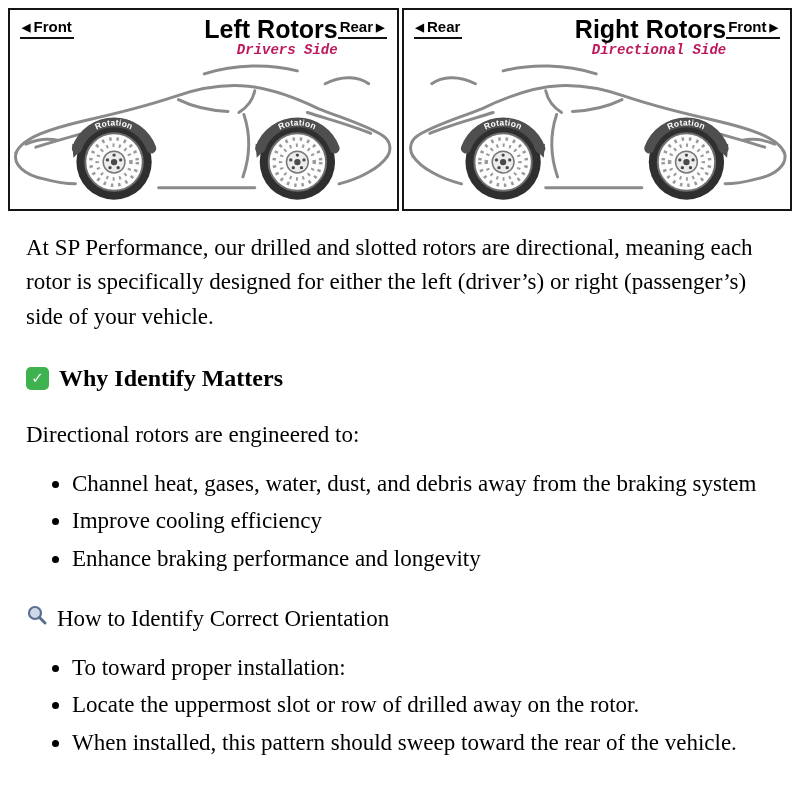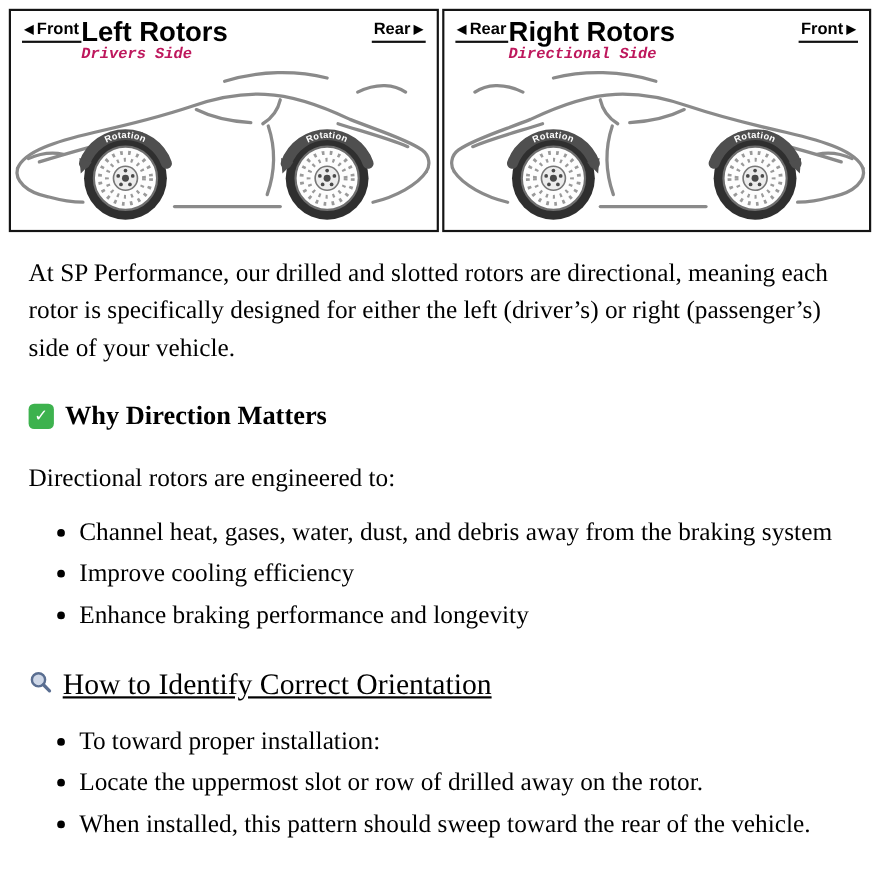--- a/index.html
+++ b/index.html
@@ -13,21 +13,21 @@
   
   .diagram { display:flex; gap:3px; margin:8px 8px 0 8px; }
   .panel { flex:1; border:2px solid #141414; background:#fff; }
   .panel-header { display:flex; align-items:flex-start; padding:6px 10px 0 10px; }
   .dir-label {
     font-family:"Liberation Sans", sans-serif; font-weight:bold; font-size:15px;
     border-bottom:2.5px solid #111; display:flex; align-items:center; gap:3px;
     padding:0 2px 1px 2px; line-height:1.1; margin-top:3px;
   }
   .tri { font-size:11px; line-height:1; }
-  .titles { flex:1; text-align:left; font-family:"Liberation Sans", sans-serif; }
+  .titles { flex:1; text-align:right; font-family:"Liberation Sans", sans-serif; }
   .panel-title { font-size:25px; font-weight:bold; line-height:1.05; }
   .panel-subtitle { font-size:14px; font-weight:bold; font-style:italic; color:#be185d;font-family:Liberation Mono, monospace; }
   svg.car { display:block; width:100%; height:auto; }
 
   .car-line { fill:none; stroke:#8a8a8a; stroke-width:3; stroke-linecap:round; }
   .rot-band { fill:none; stroke:#4f4f4f; stroke-width:10; stroke-linecap:round; }
   .rot-tri { fill:#4f4f4f; }
   .rot-text { font-family:"Liberation Sans", sans-serif; font-size:8.5px; font-weight:bold; fill:#ffffff; letter-spacing:.6px; }
 
   
@@ -39,22 +39,22 @@
   }
   .check-icon {
     width:23px; height:23px; background:#3db24e; border-radius:5px;
     color:#fff; display:inline-flex; align-items:center; justify-content:center;
     font-size:15px; font-weight:bold; font-family:"DejaVu Sans", sans-serif; flex:0 0 auto;
   }
   .lead { margin:22px 0 0 0; }
   ul.bullets { margin:14px 0 0 0; padding-left:46px; }
   ul.bullets li { margin:3px 0; }
   .sec-heading-2 {
-    margin:26px 0 0 0; font-size:27px; font-weight:normal;
-    display:flex; align-items:flex-end; gap:9px;text-decoration:underline;
+    margin:26px 0 0 0; font-size:23px; font-weight:normal;
+    display:flex; align-items:flex-end; gap:9px;
   }
   .mag-icon { flex:0 0 auto; display:inline-block; }
 </style>
 </head>
 <body>
 
 <div class="diagram">
 
   <div class="panel">
     <div class="panel-header">
@@ -151,21 +151,21 @@
     </svg>
   </div>
 </div>
 
 <div class="content">
 
   <p class="intro">At SP Performance, our drilled and slotted rotors are directional, meaning each rotor is specifically designed for either the left (driver’s) or right (passenger’s) side of your vehicle.</p>
 
   <div class="sec-heading-1">
     <span class="check-icon">✓</span>
-    <span>Why Direction Matters</span>
+    <span>Why Identify Matters</span>
   </div>
 
   <p class="lead">Directional rotors are engineered to:</p>
 
   <ul class="bullets">
     <li>Channel heat, gases, water, dust, and debris away from the braking system</li>
     <li>Improve cooling efficiency</li>
     <li>Enhance braking performance and longevity</li>
   </ul>
 

